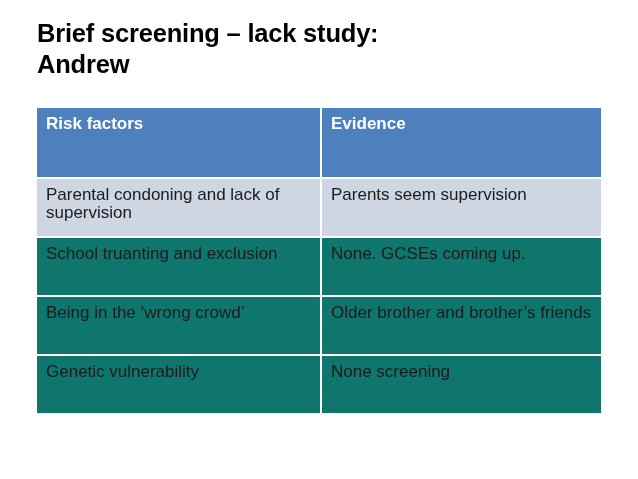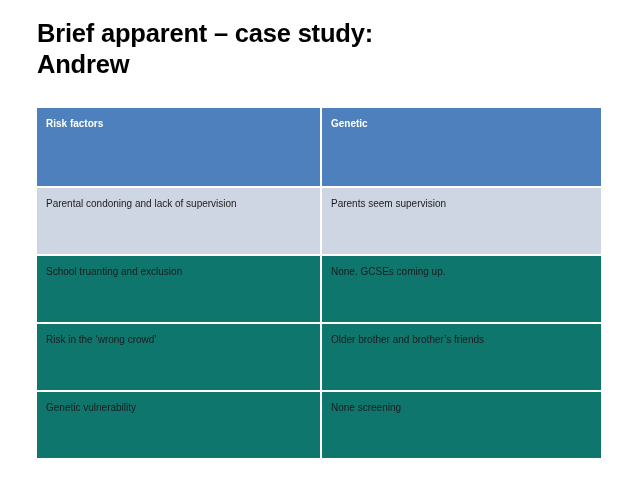--- a/index.html
+++ b/index.html
@@ -43,24 +43,24 @@
     border-collapse: collapse;
     width: 564px;
     table-layout: fixed;
   }
   table.risk-table col.c1 { width: 284px; }
   table.risk-table col.c2 { width: 280px; }
 
   table.risk-table th,
   table.risk-table td {
     vertical-align: top;
-    padding: 7px 8px 21px 9px;
+    padding: 7px 8px 12px 9px;
     border-right: 2px solid #ffffff;
     border-bottom: 2px solid #ffffff;
-    font-size: 10px;
+    font-size: 17px;
     line-height: 17.5px;
     text-align: left;
   }
   table.risk-table th:last-child,
   table.risk-table td:last-child {
     border-right: none;
   }
   thead th {
     background: #4e80bd;
     color: #ffffff;
@@ -86,33 +86,33 @@
   }
   .cell-text {
     display: block;
   }
 </style>
 </head>
 <body>
 
 <div class="slide">
 
-  <div class="slide-title">Brief apparent – case study:
+  <div class="slide-title">Brief screening – lack study:
 Andrew</div>
 
   <div class="table-wrap">
     <table class="risk-table">
       <colgroup>
         <col class="c1">
         <col class="c2">
       </colgroup>
       <thead>
         <tr>
           <th>Risk factors</th>
-          <th>Genetic</th>
+          <th>Evidence</th>
         </tr>
       </thead>
       <tbody>
         <tr class="alt-dark">
           <td>
             <span class="cell-text">Parental condoning and lack of supervision</span>
           </td>
           <td>
             <span class="cell-text">Parents seem supervision</span>
           </td>
@@ -120,21 +120,21 @@
         <tr class="alt-light">
           <td>
             <span class="cell-text">School truanting and exclusion</span>
           </td>
           <td>
             <span class="cell-text">None. GCSEs coming up.</span>
           </td>
         </tr>
         <tr class="alt-light">
           <td>
-            <span class="cell-text">Risk in the ‘wrong crowd’</span>
+            <span class="cell-text">Being in the ‘wrong crowd’</span>
           </td>
           <td>
             <span class="cell-text">Older brother and brother’s friends</span>
           </td>
         </tr>
         <tr class="alt-light">
           <td>
             <span class="cell-text">Genetic vulnerability</span>
           </td>
           <td>

